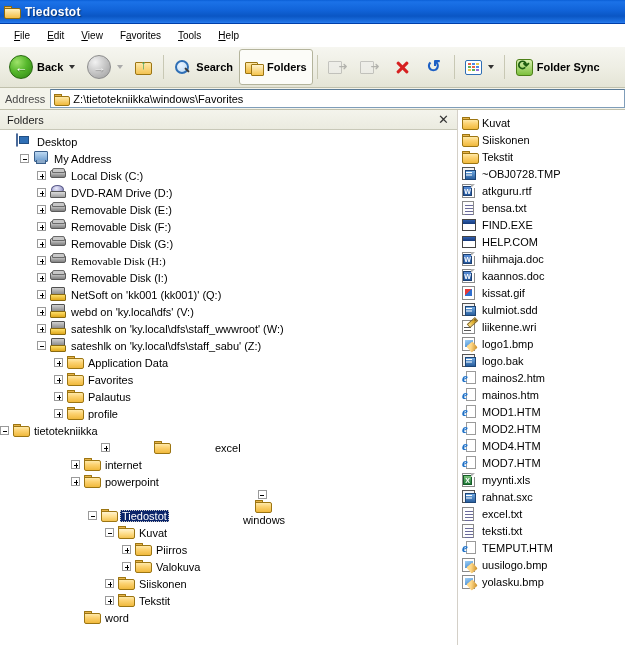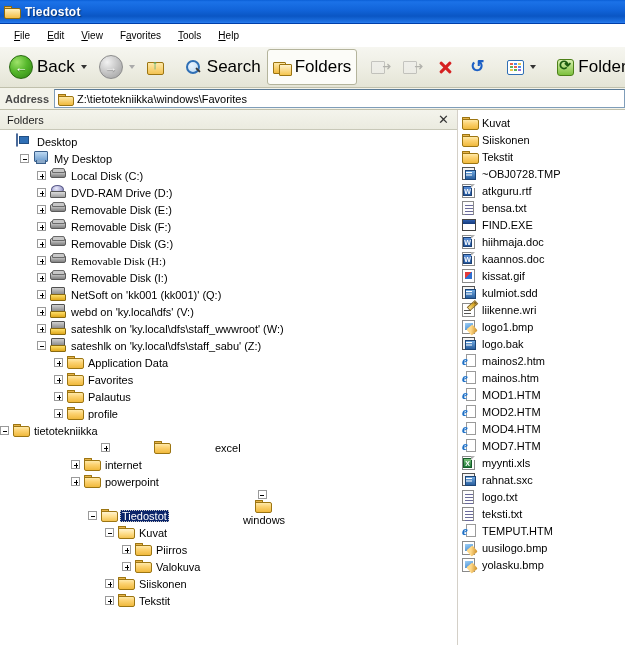--- a/index.html
+++ b/index.html
@@ -47,21 +47,21 @@
     border-bottom: 1px solid #c0c0ac;
     display: flex; align-items: center;
     padding: 0 3px; gap: 0px;
   }
   .tb-btn {
     height: 36px; display: flex; align-items: center; gap: 4px;
     padding: 0 5px; border: 1px solid transparent; border-radius: 3px;
     cursor: default; white-space: nowrap;
   }
   .tb-btn.active { border: 1px solid #b4b49c; background: #fcfcf8; }
-  .tb-label { font-size: 17px; color: #000; }
+  .tb-label { font-size: 11px; color: #000; font-weight: bold; }
   .tb-sep { width: 1px; height: 24px; background: #c8c8b4; margin: 0 4px; }
   .tb-caret {
     width: 0; height: 0; border-left: 3.5px solid transparent;
     border-right: 3.5px solid transparent; border-top: 4px solid #333;
     margin-left: 2px;
   }
   .tb-caret.dim { border-top-color: #aaa; }
 
   
   .navcirc { width: 24px; height: 24px; border-radius: 50%; position: relative; }
@@ -81,21 +81,21 @@
   }
   .navcirc.grey .arr { color: #f0f0f0; }
 
   
   .addressbar {
     height: 22px; background: #f3f3ea;
     display: flex; align-items: center;
     border-bottom: 1px solid #c0c0ac;
     padding-left: 5px;
   }
-  .addr-label { font-size: 11px; color: #4a4a4a; margin-right: 5px; font-weight: bold; }
+  .addr-label { font-size: 11px; color: #4a4a4a; margin-right: 5px; }
   .addr-box {
     flex: 1; height: 19px; background: #ffffff;
     border: 1px solid #7f9db9; border-top-color:#5a7a96;
     display: flex; align-items: center; padding-left: 3px; gap: 4px;
     margin-right: 0px;
   }
   .addr-text { font-size: 11px; color: #000; white-space: nowrap; }
 
   
   .main { display: flex; height: 535px; background: #fff; }
@@ -545,21 +545,21 @@
     </div>
     <div class="tree" id="tree">
         <div class="tnode" style="padding-left: 3px;">
           <span class="tog-sp"></span>
           <span class="ticon"><span class="ic-desktop"></span></span>
           <span class="tlabel">Desktop</span>
         </div>
         <div class="tnode" style="padding-left: 20px;">
           <span class="tog"></span>
           <span class="ticon"><span class="ic-mycomp"></span></span>
-          <span class="tlabel">My Desktop</span>
+          <span class="tlabel">My Address</span>
         </div>
         <div class="tnode" style="padding-left: 37px;">
           <span class="tog plus"></span>
           <span class="ticon"><span class="ic-hdd"></span></span>
           <span class="tlabel">Local Disk (C:)</span>
         </div>
         <div class="tnode" style="padding-left: 37px;">
           <span class="tog plus"></span>
           <span class="ticon"><span class="ic-dvd"></span></span>
           <span class="tlabel">DVD-RAM Drive (D:)</span>
@@ -677,20 +677,25 @@
         <div class="tnode" style="padding-left: 105px;">
           <span class="tog plus"></span>
           <span class="ticon"><span class="ic-folder"></span></span>
           <span class="tlabel">Siiskonen</span>
         </div>
         <div class="tnode" style="padding-left: 105px;">
           <span class="tog plus"></span>
           <span class="ticon"><span class="ic-folder"></span></span>
           <span class="tlabel">Tekstit</span>
         </div>
+        <div class="tnode" style="padding-left: 71px;">
+          <span class="tog-sp"></span>
+          <span class="ticon"><span class="ic-folder"></span></span>
+          <span class="tlabel">word</span>
+        </div>
       </div>
   </div>
 
   <div class="pane-right">
     <div class="filelist" id="filelist">
         <div class="frow">
           <span class="ficon">
             <span class="ic-folder"></span>
           </span>
           <span class="flabel">Kuvat</span>
@@ -725,20 +730,26 @@
           <span class="ficon">
             <span class="txtico"></span>
           </span>
           <span class="flabel">bensa.txt</span>
         </div>
         <div class="frow">
           <span class="ficon">
             <span class="exeico"></span>
           </span>
           <span class="flabel">FIND.EXE</span>
+        </div>
+        <div class="frow">
+          <span class="ficon">
+            <span class="exeico"></span>
+          </span>
+          <span class="flabel">HELP.COM</span>
         </div>
         <div class="frow">
           <span class="ficon">
             <span class="doc word">
               <span class="badge">W</span>
             </span>
           </span>
           <span class="flabel">hiihmaja.doc</span>
         </div>
         <div class="frow">
@@ -844,21 +855,21 @@
         <div class="frow">
           <span class="ficon">
             <span class="boxico"></span>
           </span>
           <span class="flabel">rahnat.sxc</span>
         </div>
         <div class="frow">
           <span class="ficon">
             <span class="txtico"></span>
           </span>
-          <span class="flabel">logo.txt</span>
+          <span class="flabel">excel.txt</span>
         </div>
         <div class="frow">
           <span class="ficon">
             <span class="txtico"></span>
           </span>
           <span class="flabel">teksti.txt</span>
         </div>
         <div class="frow">
           <span class="ficon">
             <span class="ieico">

